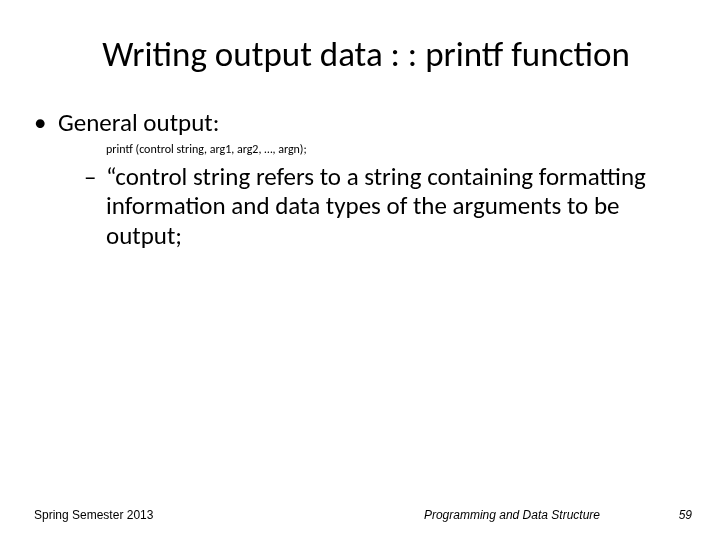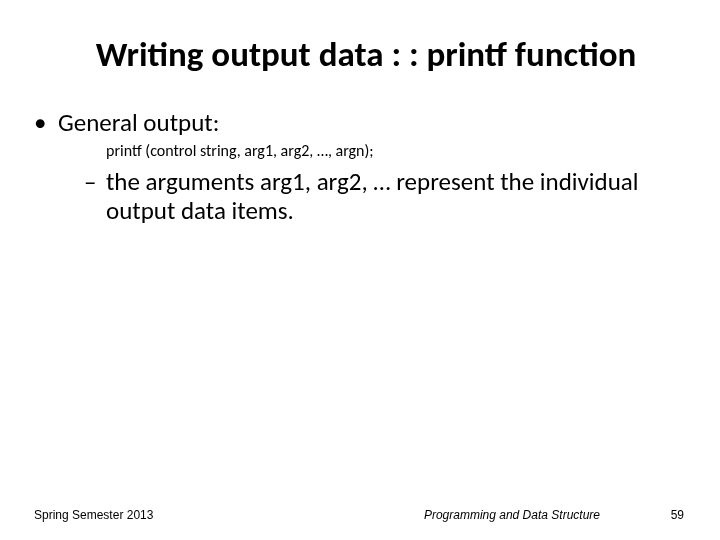--- a/index.html
+++ b/index.html
@@ -18,40 +18,39 @@
     position: relative;
     box-sizing: border-box;
   }
   .title {
     font-size: 35px;
     text-align: center;
     padding-top: 34px;
     padding-left: 32px;
     padding-right: 20px;
     line-height: 1.15;
-    font-weight: bold;
   }
   .content {
     padding: 34px 34px 0 34px;
     font-size: 25px;
     line-height: 1.18;
   }
   .b1 {
     position: relative;
     padding-left: 24px;
     margin-bottom: 4px;
   }
   .b1::before {
     content: "•";
     position: absolute;
     left: 0;
     top: 0;
   }
   .code-line {
-    font-size: 16px;
+    font-size: 12px;
     padding-left: 72px;
     margin-top: 4px;
     margin-bottom: 6px;
   }
   .b2 {
     position: relative;
     padding-left: 72px;
     margin-bottom: 2px;
   }
   .b2::before {
@@ -80,39 +79,40 @@
   .footer-center {
     position: absolute;
     left: 0;
     width: 600px;
     text-align: right;
     font-style: italic;
     bottom: 0;
   }
   .footer-right {
     position: absolute;
-    right: 36px;
+    right: 28px;
     bottom: 0;
+    font-style: italic;
   }
 </style>
 </head>
 <body>
 
 <div class="slide">
 
   <div class="title">Writing output data : : printf function</div>
 
   <div class="content">
 
     <div class="b1">General output:</div>
 
     <div class="code-line">printf (control string, arg1, arg2, …, argn);</div>
 
+    <div class="b2">“control string refers to a string containing formatting information and data types of the arguments to be output;</div>
 
-    <div class="b2">the arguments arg1, arg2, … represent the individual output data items.</div>
 
     <div class="spacer"></div>
 
 
   </div>
 
   <div class="footer">
     <div class="footer-left">Spring Semester 2013</div>
     <div class="footer-center">Programming and Data Structure</div>
     <div class="footer-right">59</div>

